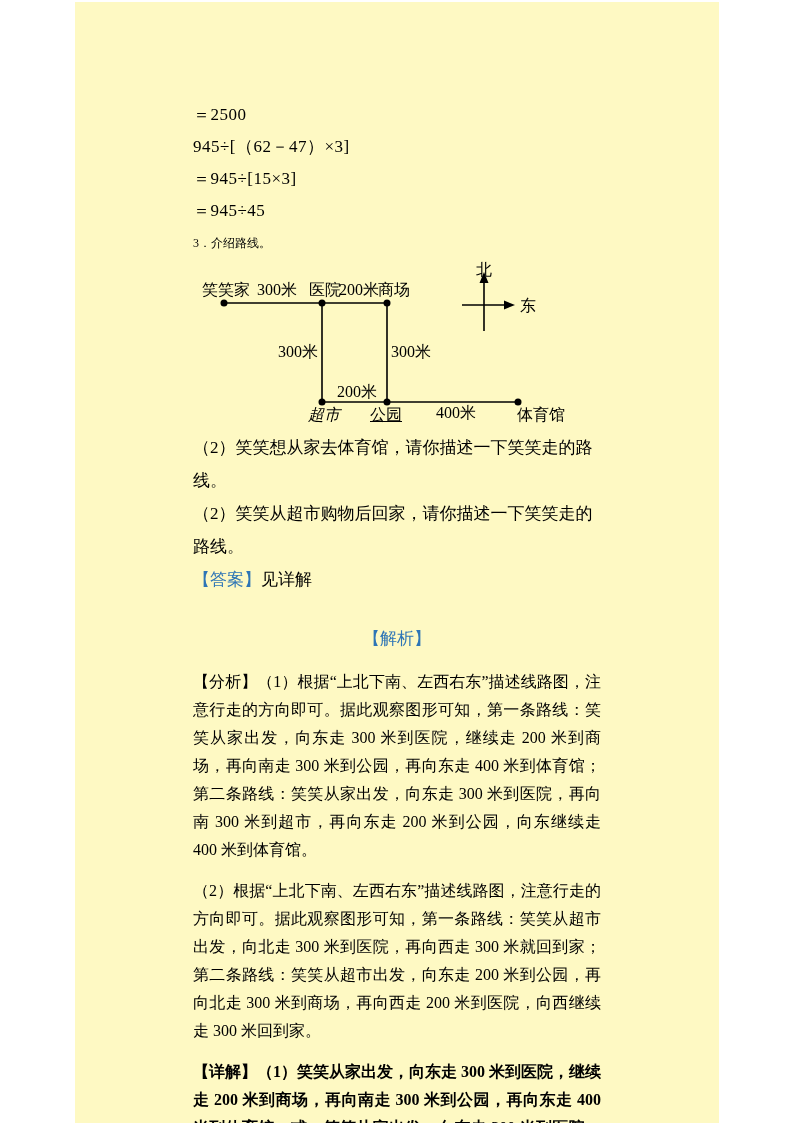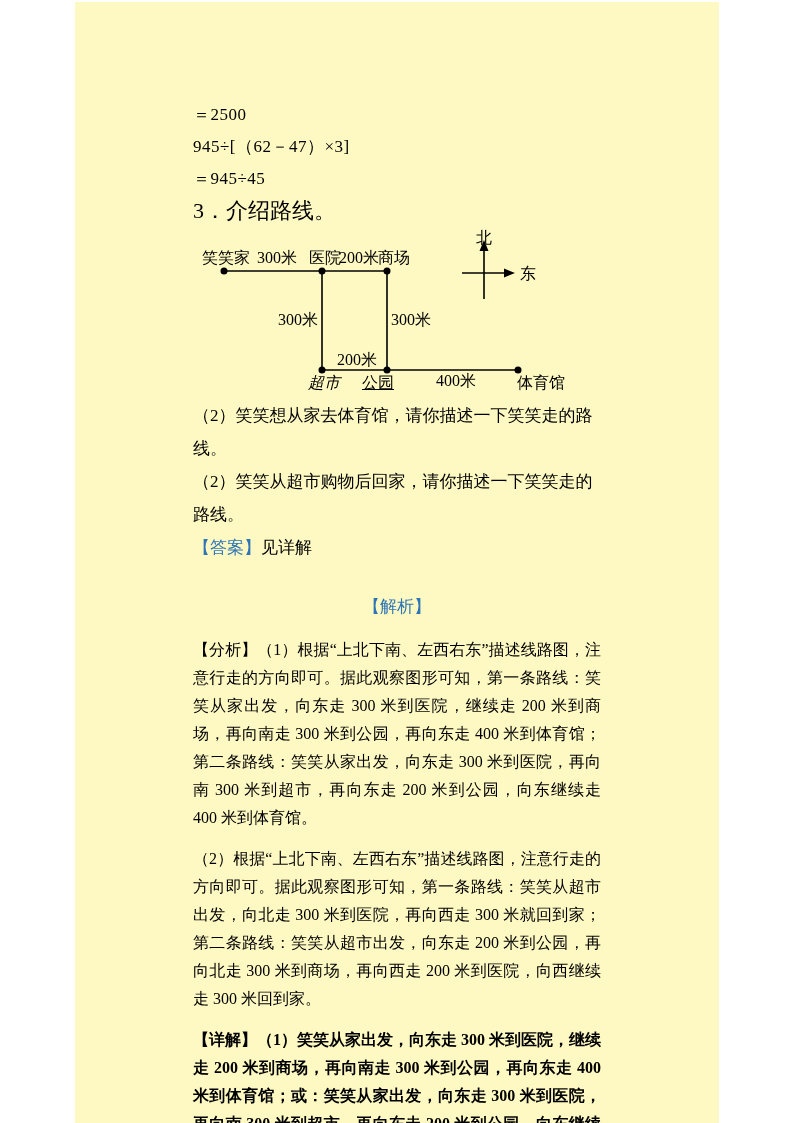--- a/index.html
+++ b/index.html
@@ -10,21 +10,21 @@
     margin: 2px auto;
     background: #fef9c3;
     box-sizing: border-box;
     padding: 97px 118px 0 118px;
     font-family: "Liberation Serif", "DejaVu Serif", serif;
     color: #000000;
     overflow: hidden;
   }
   .calc-line { margin: 0; font-size: 17px; line-height: 32px; letter-spacing: 0.5px; }
   .section-header { margin: 0; font-size: 17px; line-height: 32px; font-weight: bold; }
-  .question-line { margin: 0; font-size: 22px; line-height: 32px; }
+  .question-line { margin: 0; font-size: 12px; line-height: 32px; }
   .subq { margin: 0; font-size: 17px; line-height: 33px; }
   .answer-line { margin: 0; font-size: 17px; line-height: 33px; }
   .tag-blue { color: #2E75B6; }
   .jiexi-line { margin: 26px 0 0 0; font-size: 17px; line-height: 33px; text-align: center; }
   .para { margin: 13px 0 0 0; font-size: 16px; line-height: 28px; text-align: justify; }
   .para:last-child { margin-bottom: 0; font-weight: bold; }
 
   
   .diagram {
     position: relative;
@@ -44,20 +44,21 @@
   .dlbl.no-center { transform: none; }
 </style>
 </head>
 <body>
 
 <div class="page">
 
   <div>
     <p class="calc-line">＝2500</p>
     <p class="calc-line">945÷[（62－47）×3]</p>
+    <p class="calc-line">＝945÷[15×3]</p>
     <p class="calc-line">＝945÷45</p>
   </div>
 
 
   <p class="question-line">3．介绍路线。</p>
 
   <div class="diagram">
     <svg width="558" height="166" viewBox="0 0 558 166">
 
       <line x1="31" y1="42" x2="194" y2="42" stroke="#000" stroke-width="1.6"></line>
@@ -80,21 +81,21 @@
 
     <span class="dlbl" style="left:33px;  top:20px;">笑笑家</span>
     <span class="dlbl" style="left:84px;  top:20px;">300米</span>
     <span class="dlbl" style="left:132px; top:20px;">医院</span>
     <span class="dlbl" style="left:166px; top:20px;">200米</span>
     <span class="dlbl" style="left:201px; top:20px;">商场</span>
     <span class="dlbl" style="left:105px; top:82px;">300米</span>
     <span class="dlbl" style="left:218px; top:82px;">300米</span>
     <span class="dlbl" style="left:164px; top:122px;">200米</span>
     <span class="dlbl" style="left:131px; top:145px;font-style:italic;">超市</span>
-    <span class="dlbl" style="left:185px; top:145px;text-decoration:underline;">公园</span>
+    <span class="dlbl" style="left:193px; top:145px;text-decoration:underline;">公园</span>
     <span class="dlbl" style="left:263px; top:143px;">400米</span>
     <span class="dlbl" style="left:348px; top:145px;">体育馆</span>
     <span class="dlbl" style="left:291px; top:0px;">北</span>
     <span class="dlbl no-center" style="left:327px; top:36px;">东</span>
   </div>
 
   <p class="subq">（2）笑笑想从家去体育馆，请你描述一下笑笑走的路线。</p>
   <p class="subq">（2）笑笑从超市购物后回家，请你描述一下笑笑走的路线。</p>
 
   <p class="answer-line"><span class="tag-blue">【答案】</span><span>见详解</span></p>

